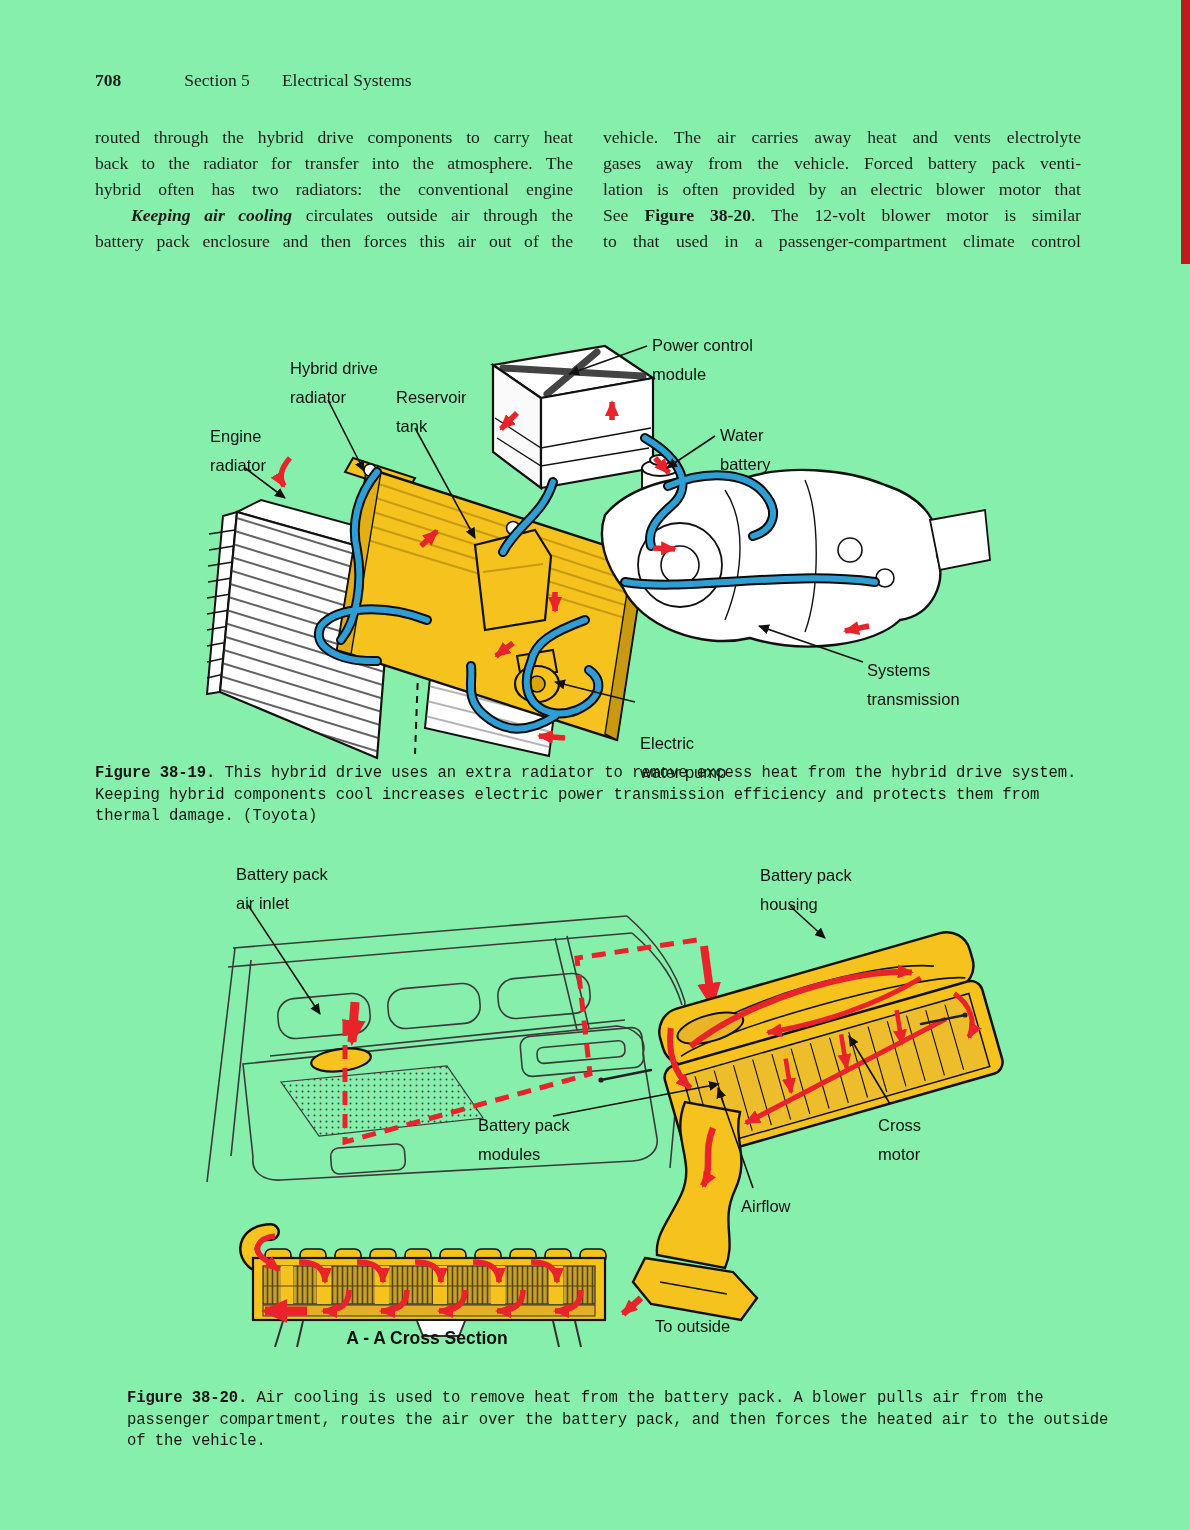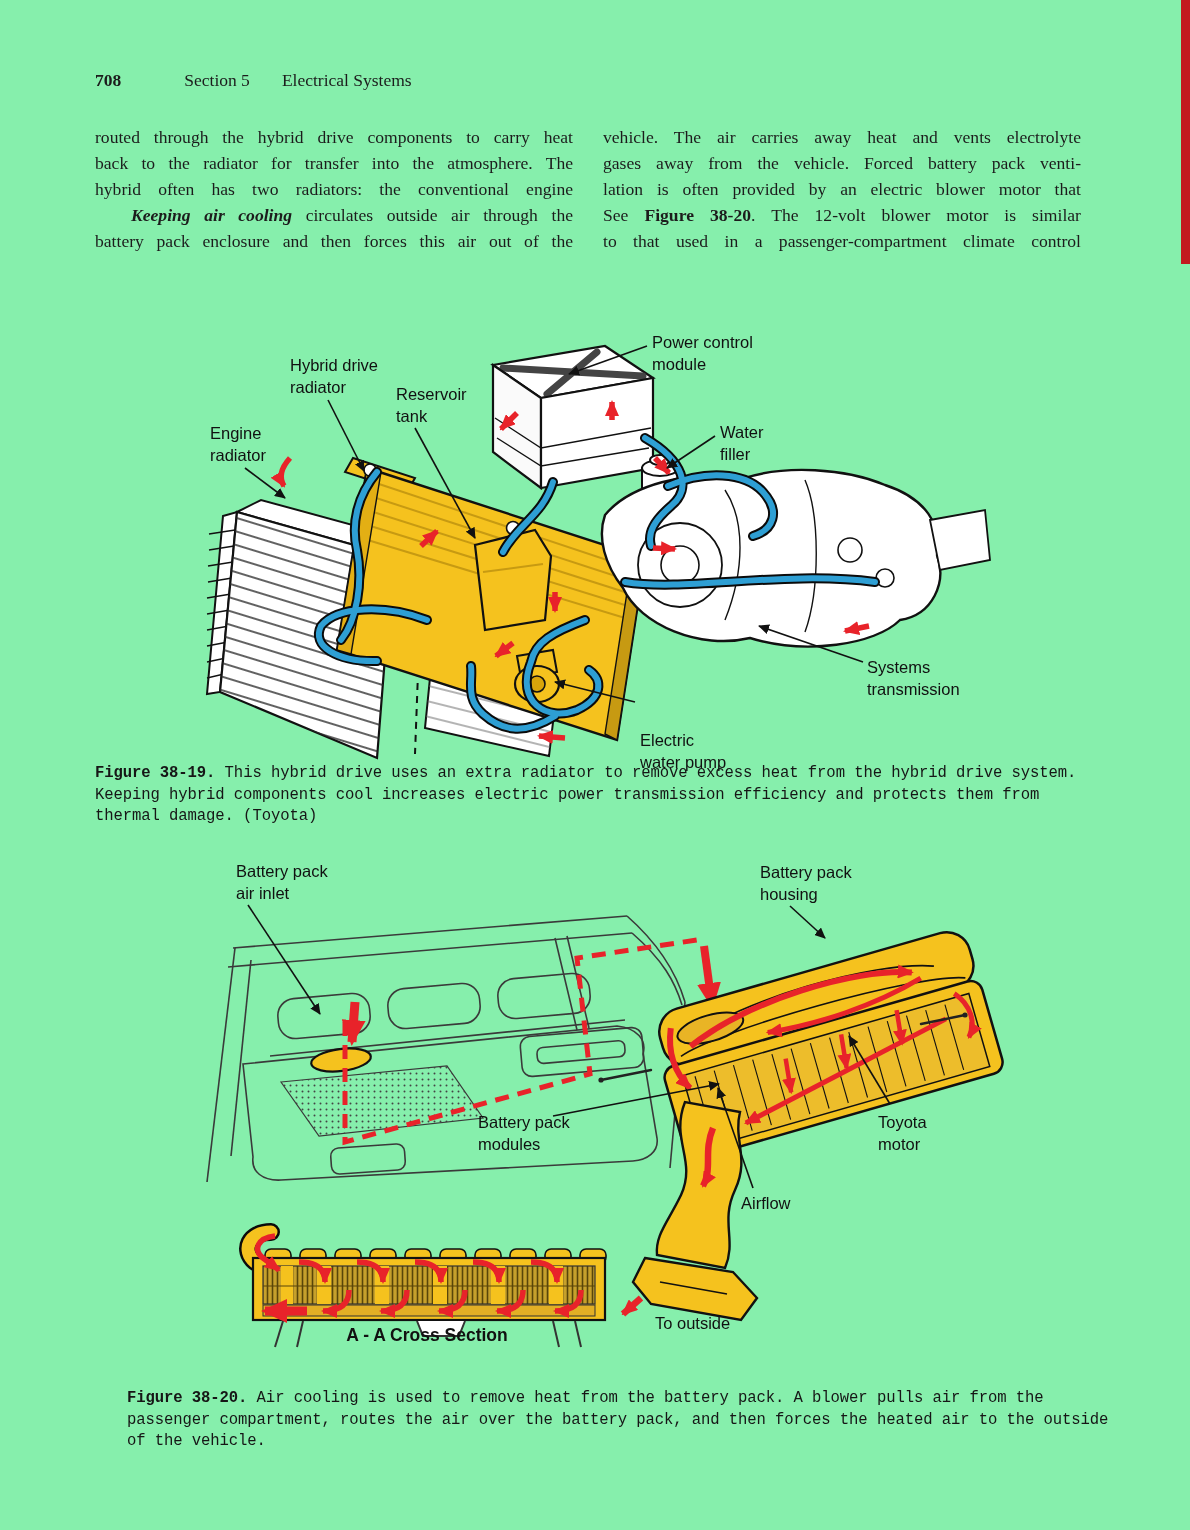--- a/index.html
+++ b/index.html
@@ -15,21 +15,21 @@
   #colL{left:95px;} #colR{left:603px;}
   .line{white-space:nowrap;}
   .just{white-space:normal;text-align:justify;text-align-last:justify;}
   .indent{text-indent:36px;}
   .bi{font-weight:bold;font-style:italic;}
   .b{font-weight:bold;}
   
   .fig{position:absolute;}
   .fig svg{position:absolute;left:0;top:0;}
   .fig-label{position:absolute;font-family:"Liberation Sans",sans-serif;font-size:16.5px;
-             line-height:22px;color:#111;white-space:pre-line;}
+             line-height:29px;color:#111;white-space:pre-line;}
   .fig-label.center{text-align:center;font-weight:bold;font-size:17.5px;}
   
   .caption{position:absolute;left:95px;width:1002px;font-family:Liberation Mono, monospace;
            font-size:15.6px;line-height:21.5px;color:#161616;letter-spacing:-0.1px;}
   .cap-lead{font-weight:bold;}
   
   #edgetab{position:absolute;right:0;top:0;width:9px;height:264px;background:#C2191F;}
 </style>
 </head>
 <body>
@@ -203,21 +203,21 @@
     </svg>
     <div class="fig-label" style="left:125px;top:102px;">Engine
 radiator</div>
     <div class="fig-label" style="left:205px;top:34px;">Hybrid drive
 radiator</div>
     <div class="fig-label" style="left:311px;top:63px;">Reservoir
 tank</div>
     <div class="fig-label" style="left:567px;top:11px;">Power control
 module</div>
     <div class="fig-label" style="left:635px;top:101px;">Water
-filler</div>
+battery</div>
     <div class="fig-label" style="left:782px;top:336px;">Systems
 transmission</div>
     <div class="fig-label" style="left:555px;top:373px;margin-top:36px;">Electric
 water pump</div>
   </div>
 
   <div class="caption" style="top:763px;">
     <span class="cap-lead">Figure 38-19.</span><span> This hybrid drive uses an extra radiator to remove excess heat from the hybrid drive system. Keeping hybrid components cool increases electric power transmission efficiency and protects them from thermal damage. (Toyota)</span>
   </div>
 
@@ -378,21 +378,21 @@
         <line x1="805" y1="254" x2="764" y2="186"></line>
         <line x1="668" y1="338" x2="633" y2="238"></line>
       </g>
     </svg>
     <div class="fig-label" style="left:151px;top:10px;">Battery pack
 air inlet</div>
     <div class="fig-label" style="left:675px;top:11px;">Battery pack
 housing</div>
     <div class="fig-label" style="left:393px;top:261px;">Battery pack
 modules</div>
-    <div class="fig-label" style="left:793px;top:261px;">Toyota
+    <div class="fig-label" style="left:793px;top:261px;">Cross
 motor</div>
     <div class="fig-label" style="left:656px;top:342px;">Airflow</div>
     <div class="fig-label" style="left:570px;top:462px;">To outside</div>
     <div class="fig-label center" style="left:192px;top:474px;width:300px;">A - A Cross Section</div>
   </div>
 
   <div class="caption" style="top:1388px;margin-left:32px;">
     <span class="cap-lead">Figure 38-20.</span><span> Air cooling is used to remove heat from the battery pack. A blower pulls air from the passenger compartment, routes the air over the battery pack, and then forces the heated air to the outside of the vehicle.</span>
   </div>
 

